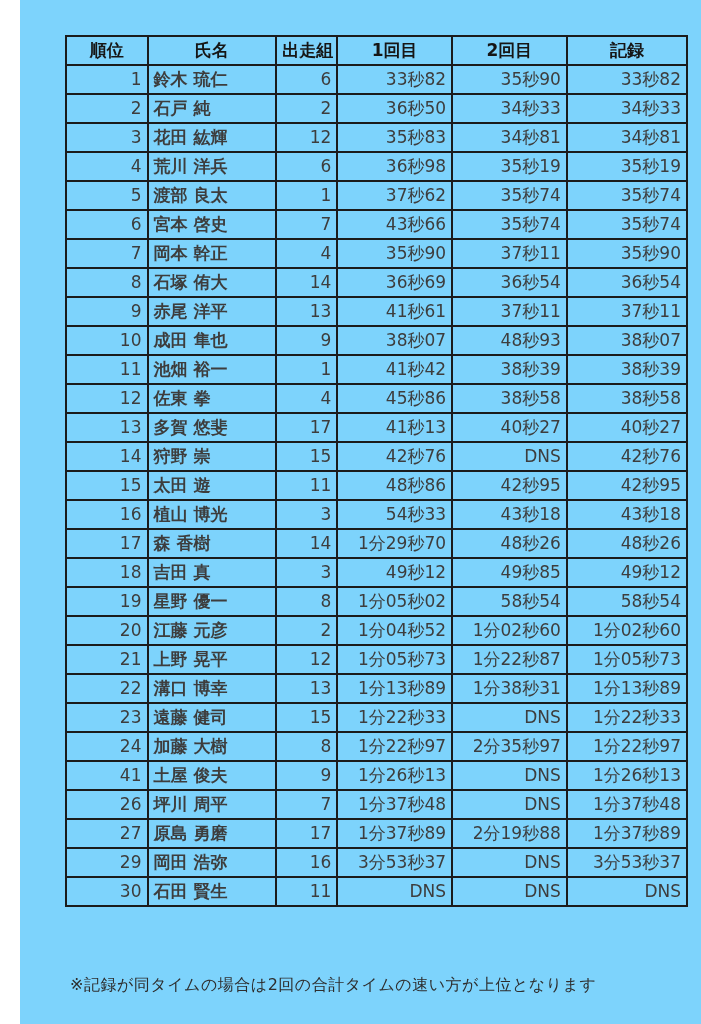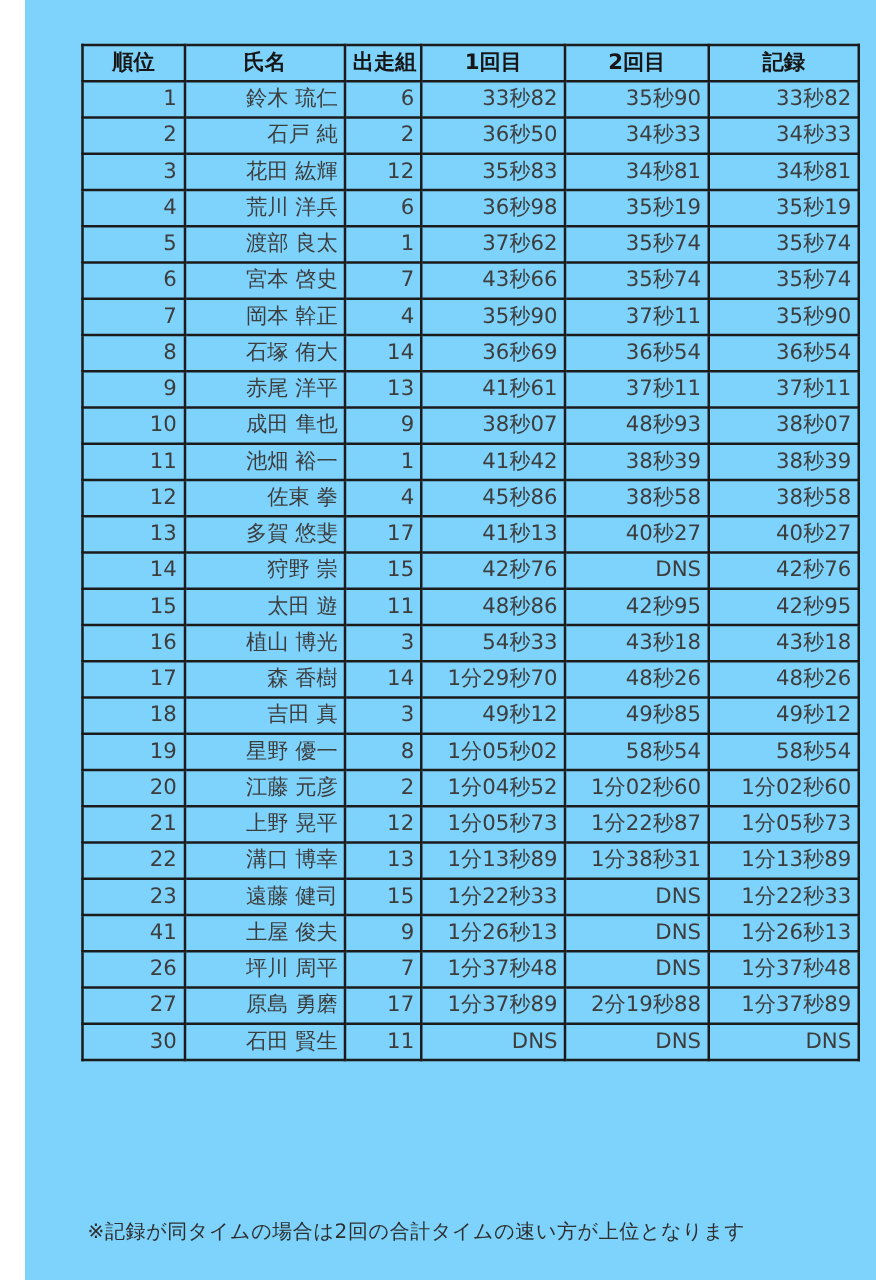--- a/index.html
+++ b/index.html
@@ -35,21 +35,21 @@
     white-space: nowrap;
     line-height: 27px;
   }
   table.results th {
     font-weight: bold;
     color: #161616;
     text-align: center;
     font-size: 17px;
   }
   td.align-right { text-align: right; }
-  td.align-left  { text-align: right; }
+  td.align-left  { text-align: left; font-weight: bold; }
   .col-rank   { width: 76px;  }
   .col-name   { width: 120px; }
   .col-group  { width: 57px;  }
   .col-first  { width: 107px; }
   .col-second { width: 107px; }
   .col-record { width: 112px; }
   .footnote {
     position: absolute;
     left: 50px;
     top: 975px;
@@ -262,20 +262,28 @@
         </tr>
         <tr>
           <td class="align-right">23</td>
           <td class="align-left">遠藤 健司</td>
           <td class="align-right">15</td>
           <td class="align-right">1分22秒33</td>
           <td class="align-right">DNS</td>
           <td class="align-right">1分22秒33</td>
         </tr>
         <tr>
+          <td class="align-right">24</td>
+          <td class="align-left">加藤 大樹</td>
+          <td class="align-right">8</td>
+          <td class="align-right">1分22秒97</td>
+          <td class="align-right">2分35秒97</td>
+          <td class="align-right">1分22秒97</td>
+        </tr>
+        <tr>
           <td class="align-right">41</td>
           <td class="align-left">土屋 俊夫</td>
           <td class="align-right">9</td>
           <td class="align-right">1分26秒13</td>
           <td class="align-right">DNS</td>
           <td class="align-right">1分26秒13</td>
         </tr>
         <tr>
           <td class="align-right">26</td>
           <td class="align-left">坪川 周平</td>
@@ -286,20 +294,28 @@
         </tr>
         <tr>
           <td class="align-right">27</td>
           <td class="align-left">原島 勇磨</td>
           <td class="align-right">17</td>
           <td class="align-right">1分37秒89</td>
           <td class="align-right">2分19秒88</td>
           <td class="align-right">1分37秒89</td>
         </tr>
         <tr>
+          <td class="align-right">29</td>
+          <td class="align-left">岡田 浩弥</td>
+          <td class="align-right">16</td>
+          <td class="align-right">3分53秒37</td>
+          <td class="align-right">DNS</td>
+          <td class="align-right">3分53秒37</td>
+        </tr>
+        <tr>
           <td class="align-right">30</td>
           <td class="align-left">石田 賢生</td>
           <td class="align-right">11</td>
           <td class="align-right">DNS</td>
           <td class="align-right">DNS</td>
           <td class="align-right">DNS</td>
         </tr>
       </tbody>
   </table>
 

